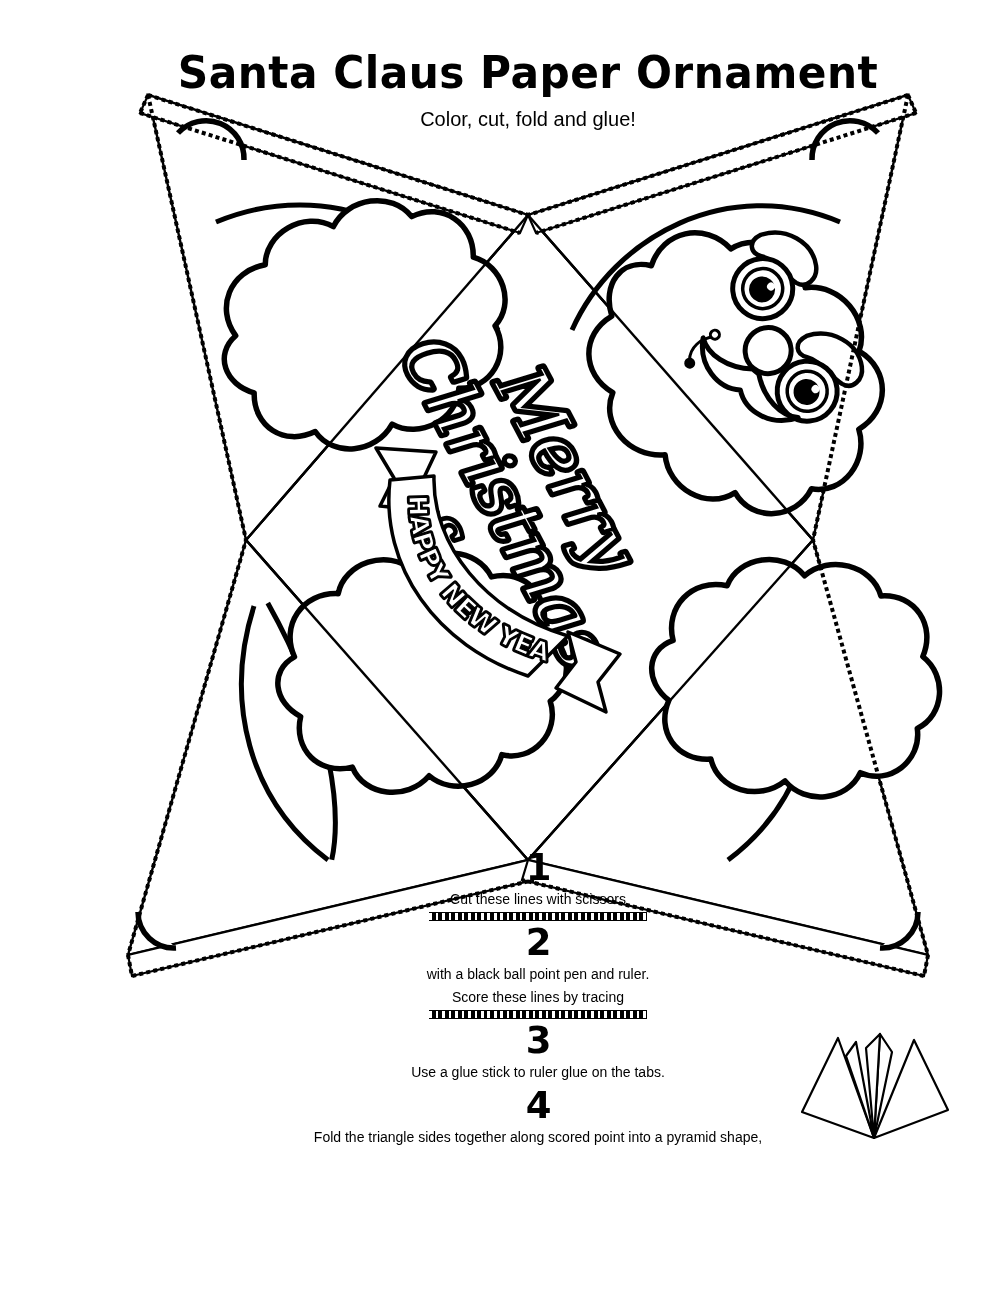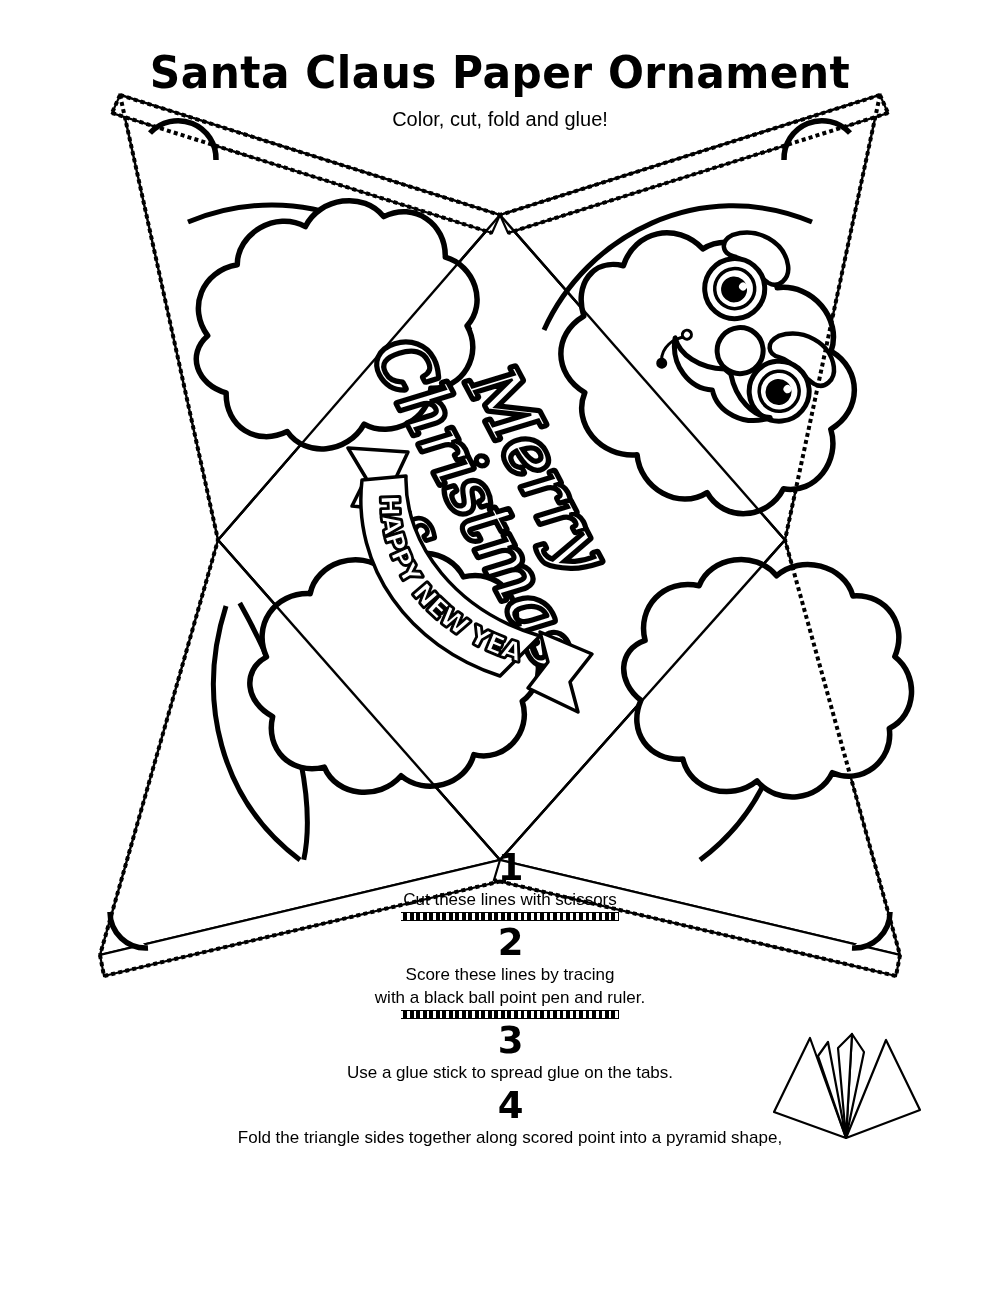--- a/index.html
+++ b/index.html
@@ -12,20 +12,21 @@
     height: 1294px;
     position: relative;
     overflow: hidden;
     font-family: "Liberation Sans", sans-serif;
     color: #000000;
   }
   #sheet {
     position: absolute;
     inset: 0;
     background: #ffffff;
+    margin-left: 28px;
   }
   #artboard {
     position: absolute;
     left: 0;
     top: 0;
     width: 1000px;
     height: 1294px;
   }
   .hdr {
     position: absolute;
@@ -59,21 +60,21 @@
   }
   .step { margin: 0 0 2px 0; }
   .step-num {
     font-family: "DejaVu Sans", sans-serif;
     font-weight: bold;
     font-size: 37px;
     line-height: 40px;
     letter-spacing: -1px;
   }
   .step-text {
-    font-size: 17px;
+    font-size: 14px;
     line-height: 23px;
     font-family: "Liberation Sans", sans-serif;
   }
   .sample-line {
     width: 218px;
     height: 7px;
     margin: 1px auto 0 auto;
     background-color: #000000;
     background-image: repeating-linear-gradient(
       to right,
@@ -303,28 +304,28 @@
   <div id="instructions">
 
     <div class="step">
       <div class="step-num">1</div>
       <div class="step-text">Cut these lines with scissors</div>
       <div class="sample-line"></div>
     </div>
 
     <div class="step">
       <div class="step-num">2</div>
+      <div class="step-text">with a black ball point pen and ruler.</div>
       <div class="step-text">Score these lines by tracing</div>
-      <div class="step-text">with a black ball point pen and ruler.</div>
       <div class="sample-line"></div>
     </div>
 
     <div class="step">
       <div class="step-num">3</div>
-      <div class="step-text">Use a glue stick to spread glue on the tabs.</div>
+      <div class="step-text">Use a glue stick to ruler glue on the tabs.</div>
     </div>
 
     <div class="step">
       <div class="step-num">4</div>
       <div class="step-text">Fold the triangle sides together along scored point into a pyramid shape,</div>
     </div>
 
   </div>
 
   <svg id="pyramid-illustration" viewBox="0 0 160 120" xmlns="http://www.w3.org/2000/svg">

